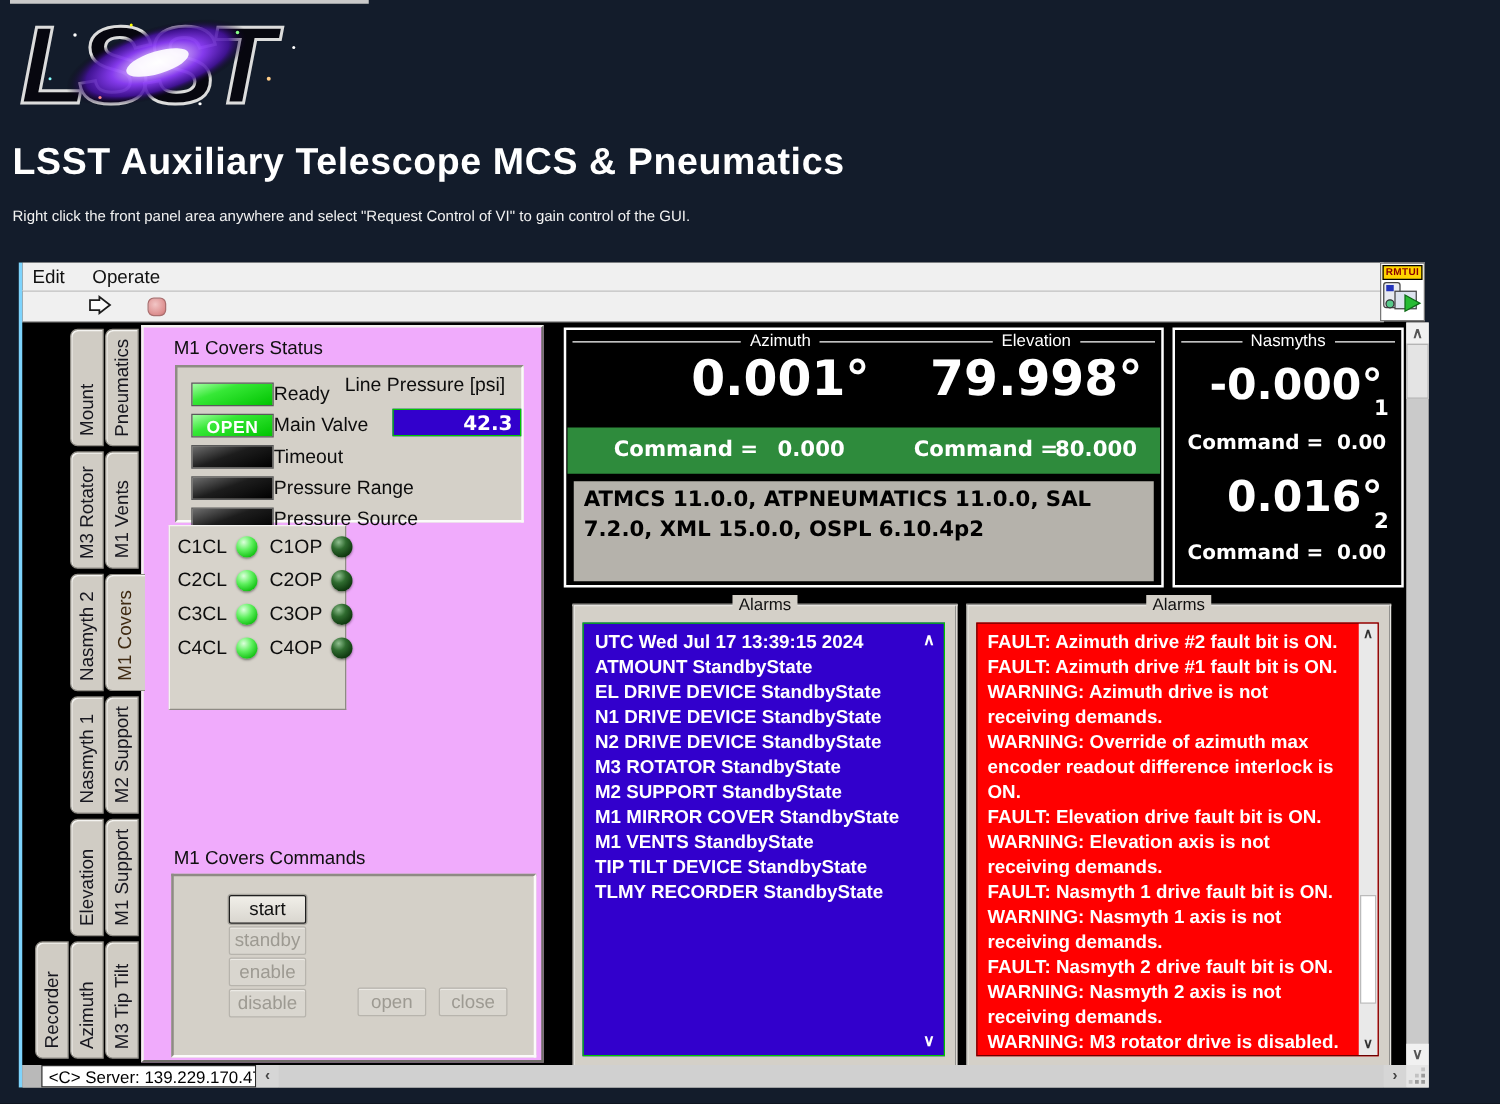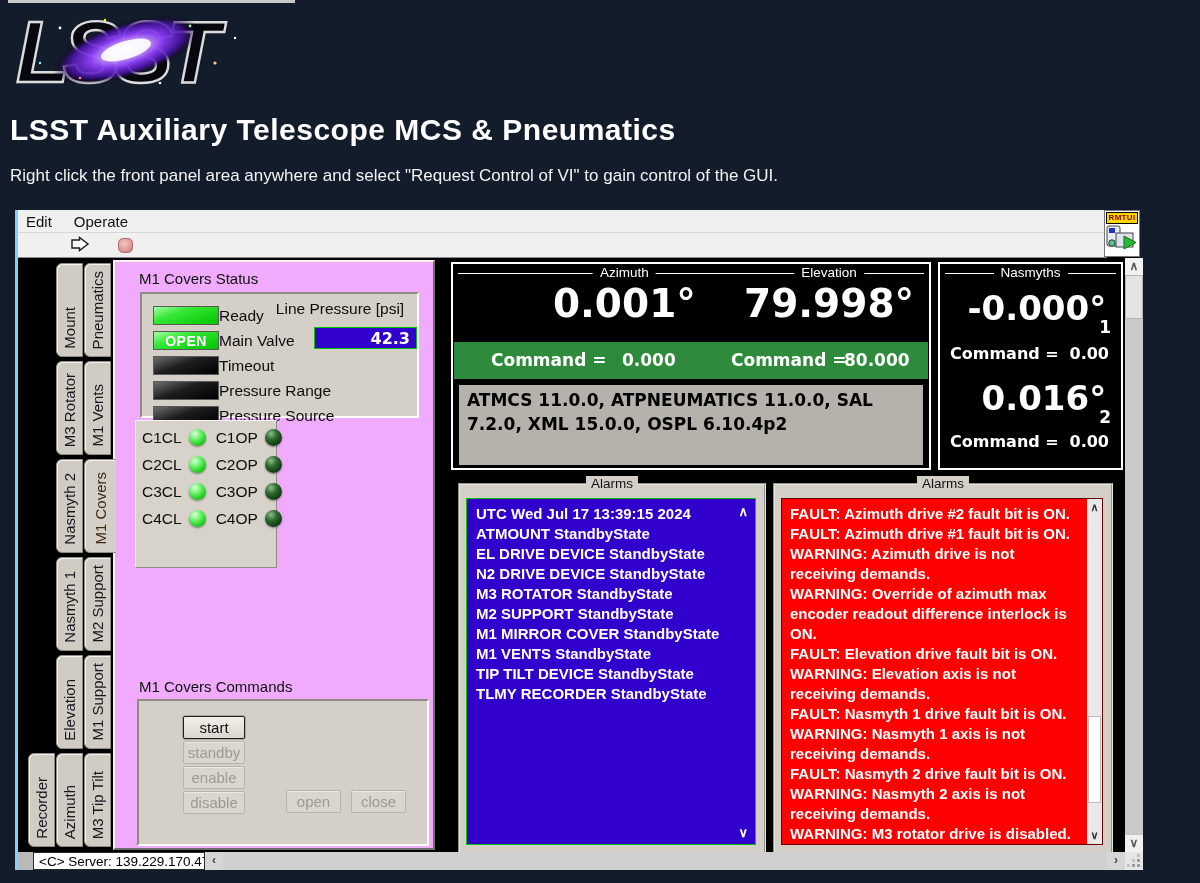--- a/index.html
+++ b/index.html
@@ -4,21 +4,21 @@
 <style>
   * { margin:0; padding:0; box-sizing:border-box; }
   html,body { width:1200px; height:883px; }
   body { background:#131c2b; font-family:"Liberation Sans", sans-serif; position:relative; overflow:hidden; }
 
   .top-strip { position:absolute; left:8px; top:0; width:287px; height:3px; background:#c9c9c9; }
 
   
   .logo { position:absolute; left:10px; top:8px; }
   .page-title { position:absolute; left:10px; top:113px; color:#fff; font-size:30px; font-weight:bold; letter-spacing:0.5px; }
-  .page-subtitle { position:absolute; left:10px; top:166px; color:#f2f2f2; font-size:17px; }
+  .page-subtitle { position:absolute; left:10px; top:166px; color:#f2f2f2; font-size:12px; }
 
   
   .window { position:absolute; left:15px; top:210px; width:1125px; height:660px; background:#000; border-left:3px solid #7dd3fc; }
   .menubar { position:absolute; left:0; top:0; width:1089px; height:23px; background:#f0f0f0; border-bottom:1px solid #d8d8d8; display:flex; align-items:center; gap:22px; padding-left:8px; }
   .menu-item { font-size:15px; color:#111; cursor:default; }
   .toolbar { position:absolute; left:0; top:23px; width:1089px; height:25px; background:#f0f0f0; border-bottom:1px solid #8a8a8a; display:flex; align-items:center; }
   .tb-run { margin-left:50px; background:none; border:none; width:24px; height:20px; }
   .tb-stop { margin-left:26px; background:none; border:none; width:20px; height:20px; }
   .stop-glyph { display:block; width:15px; height:15px; border-radius:5px; background:radial-gradient(circle at 40% 35%, #f2c6c6, #dd9090 70%, #c97676); border:1.5px solid #a96e6e; }
 
@@ -377,20 +377,21 @@
         </div>
     </div>
 
     <div class="list-frame status-frame">
       <div class="frame-title">Alarms</div>
       <div class="listbox status-lb">
 
       <div class="sline">UTC Wed Jul 17 13:39:15 2024</div>
           <div class="sline">ATMOUNT StandbyState</div>
           <div class="sline">EL DRIVE DEVICE StandbyState</div>
+          <div class="sline">N1 DRIVE DEVICE StandbyState</div>
           <div class="sline">N2 DRIVE DEVICE StandbyState</div>
           <div class="sline">M3 ROTATOR StandbyState</div>
           <div class="sline">M2 SUPPORT StandbyState</div>
           <div class="sline">M1 MIRROR COVER StandbyState</div>
           <div class="sline">M1 VENTS StandbyState</div>
           <div class="sline">TIP TILT DEVICE StandbyState</div>
           <div class="sline">TLMY RECORDER StandbyState</div>
         </div>
       <span class="chev chev-up" style="right:16px; top:20px;">∧</span>
       <span class="chev chev-dn" style="right:16px; bottom:14px;">∨</span>

